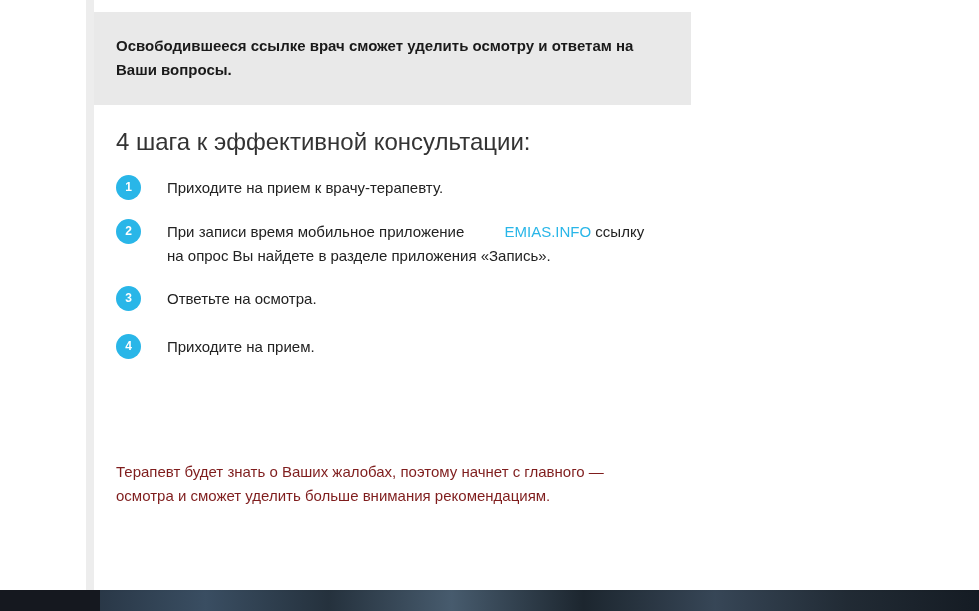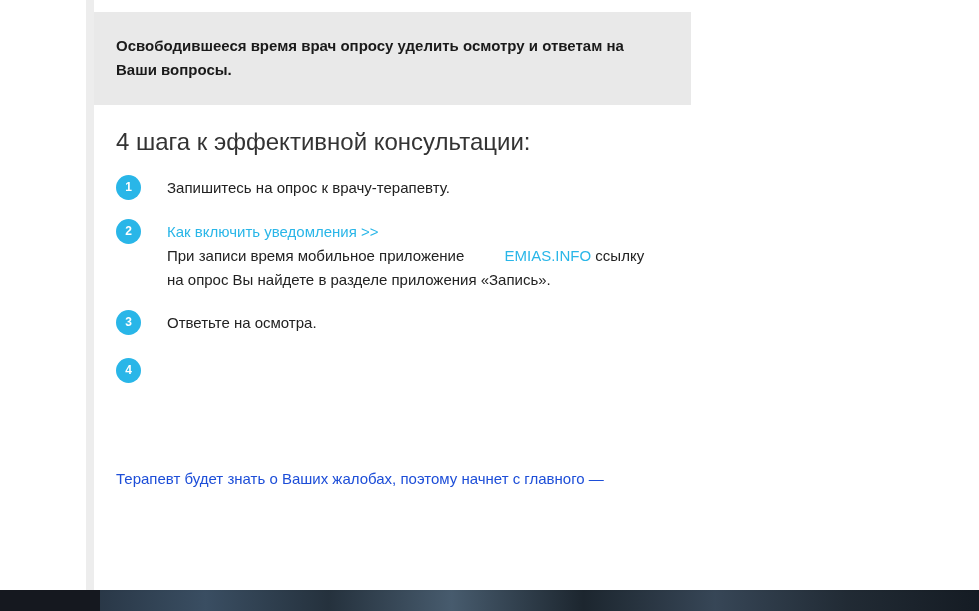--- a/index.html
+++ b/index.html
@@ -130,22 +130,21 @@
   }
   .step2 { margin-bottom: 18px; }
   .step3 { margin-bottom: 14px; }
   .closing {
     position: absolute;
     left: 22px;
     top: 460px;
     width: 560px;
     font-size: 15px;
     line-height: 24px;
-    color: #1d4ed8;
-    margin-top: 7px;
+    color: #7f1d1d;
   }
   .signature {
     position: absolute;
     left: 22px;
     top: 550px;
     width: 560px;
     font-size: 15px;
     font-weight: bold;
     color: #1a1a1a;
     line-height: 22px;
@@ -190,58 +189,61 @@
 
 <div class="page">
 
   <div class="left-gutter"></div>
   <div class="right-gutter"></div>
 
   <div class="content-card">
 
     <div class="highlight-box">
       <div class="highlight-top-white"></div>
-      <div class="highlight-text">Освободившееся время врач опросу уделить осмотру и ответам на Ваши вопросы.</div>
+      <div class="highlight-text">Освободившееся ссылке врач сможет уделить осмотру и ответам на Ваши вопросы.</div>
     </div>
 
     <div class="steps-title">4 шага к эффективной консультации:</div>
 
     <div class="steps">
 
       <div class="step">
         <div class="step-num">1</div>
         <div class="step-body">
-          <span class="step-line">Запишитесь на опрос к врачу-терапевту.</span>
+          <span class="step-line">Приходите на прием к врачу-терапевту.</span>
         </div>
       </div>
 
       <div class="step step2">
         <div class="step-num">2</div>
         <div class="step-body">
-          <span class="step-line link">Как включить уведомления &gt;&gt;</span>
           <span class="step-line"><span>При записи время мобильное приложение </span><span class="inline-link">EMIAS.INFO</span><span> ссылку</span></span>
           <span class="step-line">на опрос Вы найдете в разделе приложения «Запись».</span>
         </div>
       </div>
 
       <div class="step step3">
         <div class="step-num">3</div>
         <div class="step-body">
           <span class="step-line">Ответьте на осмотра.</span>
         </div>
       </div>
 
       <div class="step">
         <div class="step-num">4</div>
+        <div class="step-body">
+          <span class="step-line">Приходите на прием.</span>
+        </div>
       </div>
 
     </div>
 
     <div class="closing">
       <span class="step-line">Терапевт будет знать о Ваших жалобах, поэтому начнет с главного —</span>
+      <span class="step-line">осмотра и сможет уделить больше внимания рекомендациям.</span>
     </div>
 
 
   </div>
 
   <div class="bottom-band">
     <div class="band-line"></div>
     <div class="band-left"></div>
     <div class="band-photo"></div>
   </div>

